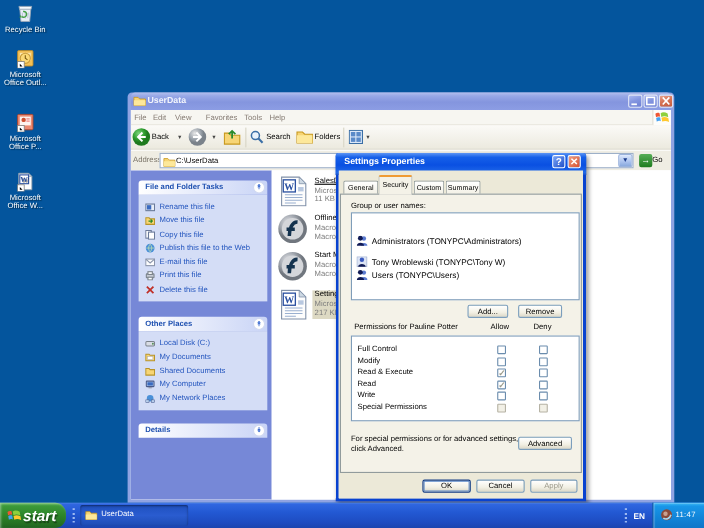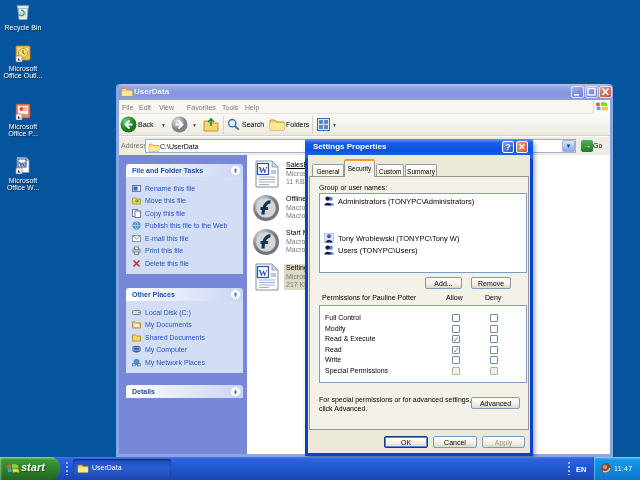--- a/index.html
+++ b/index.html
@@ -54,21 +54,21 @@
 .urow.sel{background:#316ac5;color:#fff;width:206px}
 .xpbtn{position:absolute;height:12px;background:linear-gradient(180deg,#ffffff,#f2f0e4 60%,#dcd8c8);border:1px solid #7b9ebd;border-radius:2px;font-size:7px;text-align:center;color:#000}
 #permbox{position:absolute;left:9px;top:128px;width:208px;height:78px;background:#fff;border:1px solid #7f9db9}
 .prow{position:absolute;left:5px;font-size:7px;color:#000;white-space:nowrap}
 .cb{position:absolute;width:8px;height:8px;border:1px solid #6a8cad;background:#fff;border-radius:1px}
 .cb.dis{border-color:#b5b2a4;background:#f2f0e6}
 .cb.chk{color:#9a9a8a;font-size:8px;line-height:8px;text-align:center;font-weight:bold}
 
 #tbar{left:0;top:457px;width:640px;height:23px;background:linear-gradient(180deg,#4a7fe8 0%,#2f66e0 7%,#2258d2 40%,#1e4bc0 80%,#1c44ae 100%)}
 #startb{position:absolute;left:0;top:0;width:60px;height:23px;border-radius:0 10px 10px 0;background:linear-gradient(180deg,#63b95c 0%,#3d9a3a 12%,#2d8529 50%,#256f22 85%,#1f6320 100%);box-shadow:inset 1px 1px 2px rgba(255,255,255,.4)}
-#startb .stxt{position:absolute;left:21px;top:4px;color:#fff;font-size:11px;font-weight:bold;font-style:italic;text-shadow:1px 1px 1px rgba(0,0,0,.4)}
+#startb .stxt{position:absolute;left:21px;top:4px;color:#fff;font-size:14px;font-weight:bold;font-style:italic;text-shadow:1px 1px 1px rgba(0,0,0,.4)}
 #taskb{position:absolute;left:73px;top:2px;width:98px;height:19px;background:linear-gradient(180deg,#1e50be,#2a5cd0 50%,#1e4cb4);border-radius:2px;box-shadow:inset 0 1px 2px rgba(0,0,10,.5)}
 #taskb span{position:absolute;left:19px;top:5px;color:#fff;font-size:7px}
 #tray{position:absolute;left:593px;top:0;width:47px;height:23px;background:linear-gradient(180deg,#35b6f5 0%,#1896e8 15%,#1184d8 60%,#0f76c8 100%);border-left:1px solid #0b5fa4;box-shadow:inset 1px 1px 1px rgba(255,255,255,.35)}
 #tray .clock{position:absolute;left:20px;top:8px;color:#fff;font-size:7px;letter-spacing:0.3px}
 .grip{position:absolute;top:5px;width:2px;height:13px;background:repeating-linear-gradient(180deg,#9db9f2 0,#9db9f2 2px,transparent 2px,transparent 4px)}
 </style></head>
 <body>
 
 <div class="dicon" style="top:3px">
 <svg width="18" height="18" viewBox="0 0 18 18">
@@ -341,21 +341,21 @@
     <span class="dbtn x" style="left:211px">✕</span>
   </div>
   <div id="dface">
     <div class="tab" style="left:4px;width:32px">General</div>
     <div class="tab active" style="left:36px;width:31px">Security</div>
     <div class="tab" style="left:68px;width:28px">Custom</div>
     <div class="tab" style="left:97px;width:32px">Summary</div>
     <div id="tabpane">
       <span class="lbl7" style="left:9px;top:7px">Group or user names:</span>
       <div id="userlist">
-        <div class="urow" style="top:2px"><svg width="11" height="10" viewBox="0 0 11 10">
+        <div class="urow" style="top:20px"><svg width="11" height="10" viewBox="0 0 11 10">
               <circle cx="6.8" cy="2.8" r="2" fill="#5a7ad0"></circle>
               <path d="M3.8 9.5 C3.8 6 10 6 10 9.5 Z" fill="#5a7ad0"></path>
               <circle cx="3.6" cy="2.6" r="2.2" fill="#101a55"></circle>
               <path d="M0.4 9.5 C0.4 5.8 7 5.8 7 9.5 Z" fill="#101a55"></path>
             </svg>Administrators (TONYPC\Administrators)</div>
         <div class="urow" style="top:39px"><svg width="11" height="10" viewBox="0 0 11 10">
               <rect x="0.5" y="0.5" width="9" height="9" fill="#dce4f4" stroke="#98a8cc" stroke-width="0.6"></rect>
               <circle cx="5" cy="3.2" r="2" fill="#3a5ac0"></circle>
               <path d="M1.6 9.5 C1.6 6.2 8.4 6.2 8.4 9.5 Z" fill="#101a55"></path>
             </svg>Tony Wroblewski (TONYPC\Tony W)</div>

